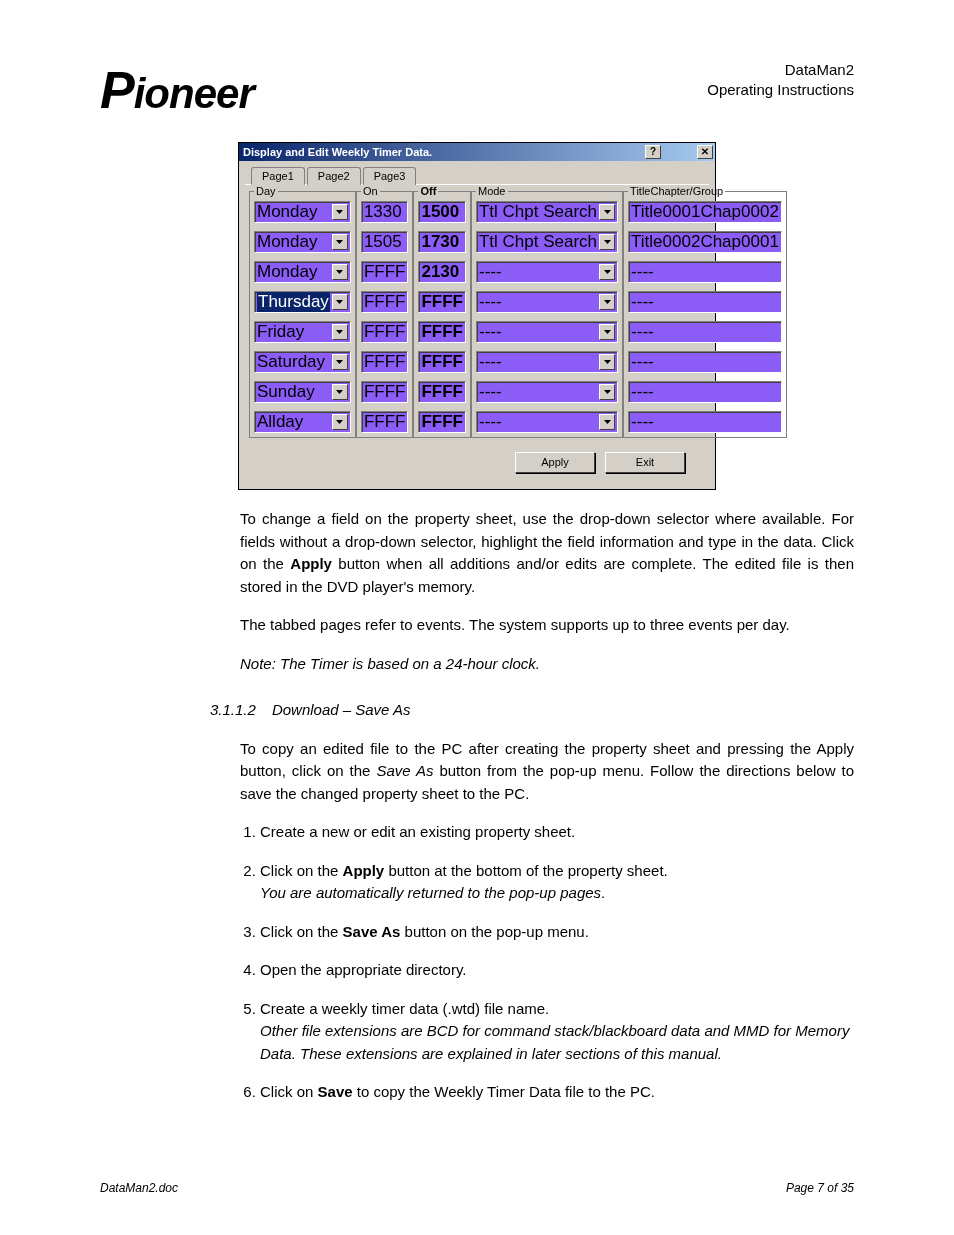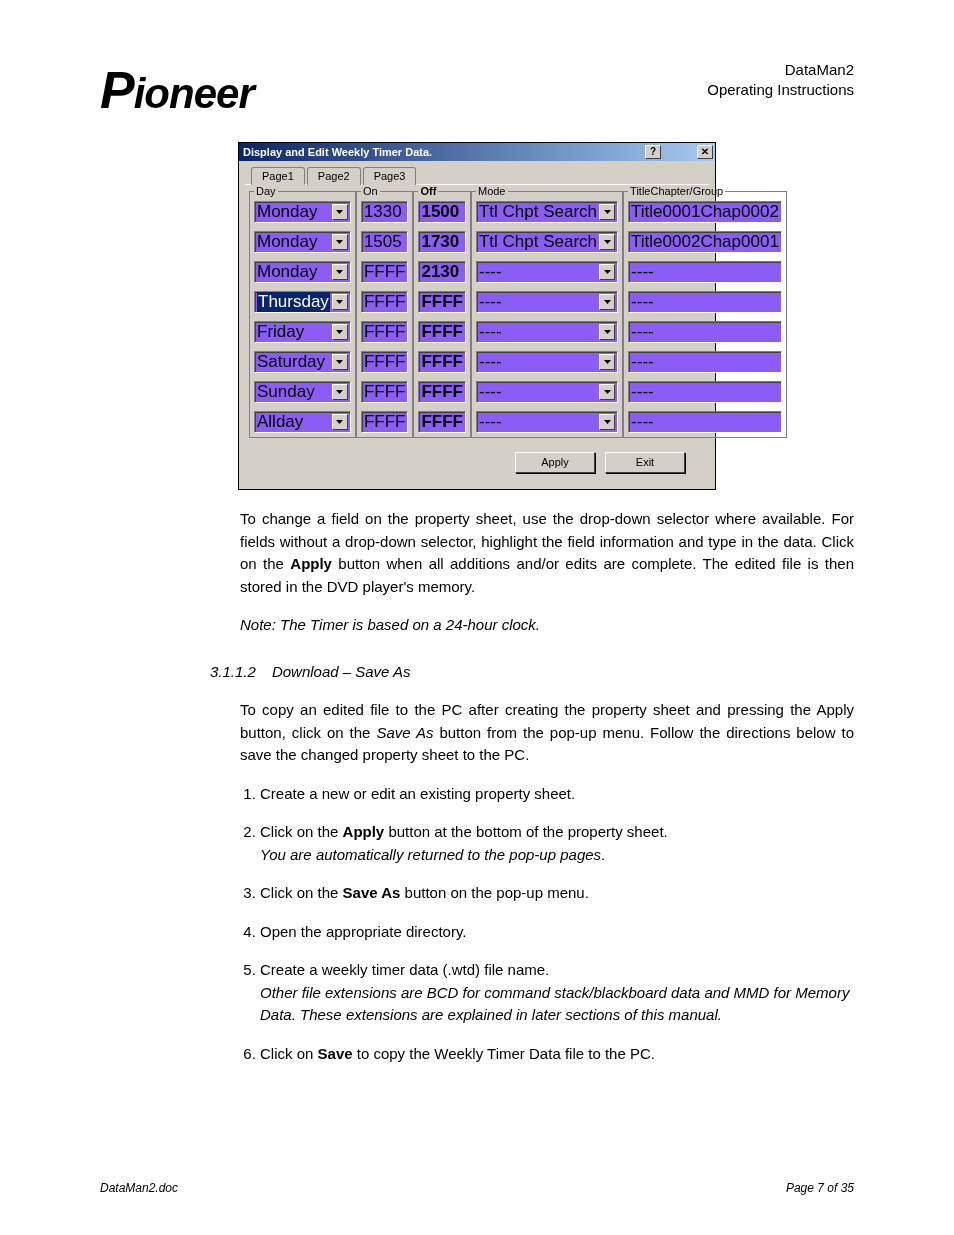--- a/index.html
+++ b/index.html
@@ -437,20 +437,21 @@
         <div class="winbtn">Apply</div>
         <div class="winbtn">Exit</div>
       </div>
     </div>
   </div>
 
   <div class="body-text">
     <p>
       <span>To change a field on the property sheet, use the drop-down selector where available. For fields without a drop-down selector, highlight the field information and type in the data.  Click on the </span><b>Apply</b><span> button when all additions and/or edits are complete.  The edited file is then stored in the DVD player's memory.</span>
     </p>
+    <p>The tabbed pages refer to events.  The system supports up to three events per day.</p>
     <p class="note">Note: The Timer is based on a 24-hour clock.</p>
 
     <div class="section-num">
       <span>3.1.1.2</span>
       <span>Download – Save As</span>
     </div>
 
     <p>
       <span>To copy an edited file to the PC after creating the property sheet and pressing the Apply button, click on the </span><em>Save As</em><span> button from the pop-up menu.  Follow the directions below to save the changed property sheet to the PC.</span>
     </p>

